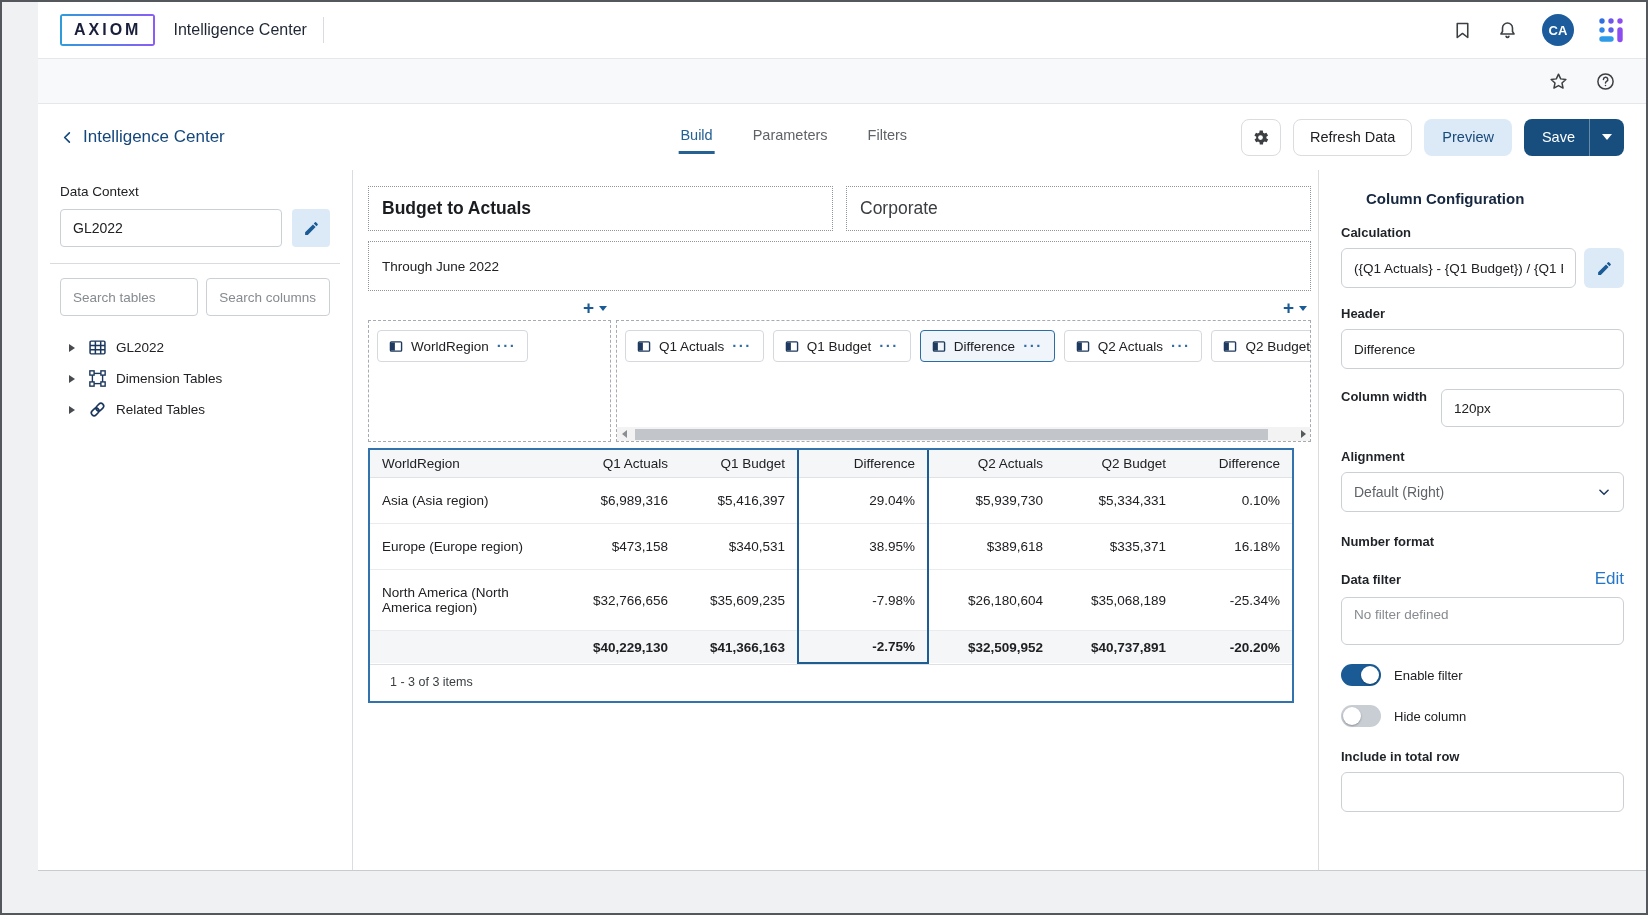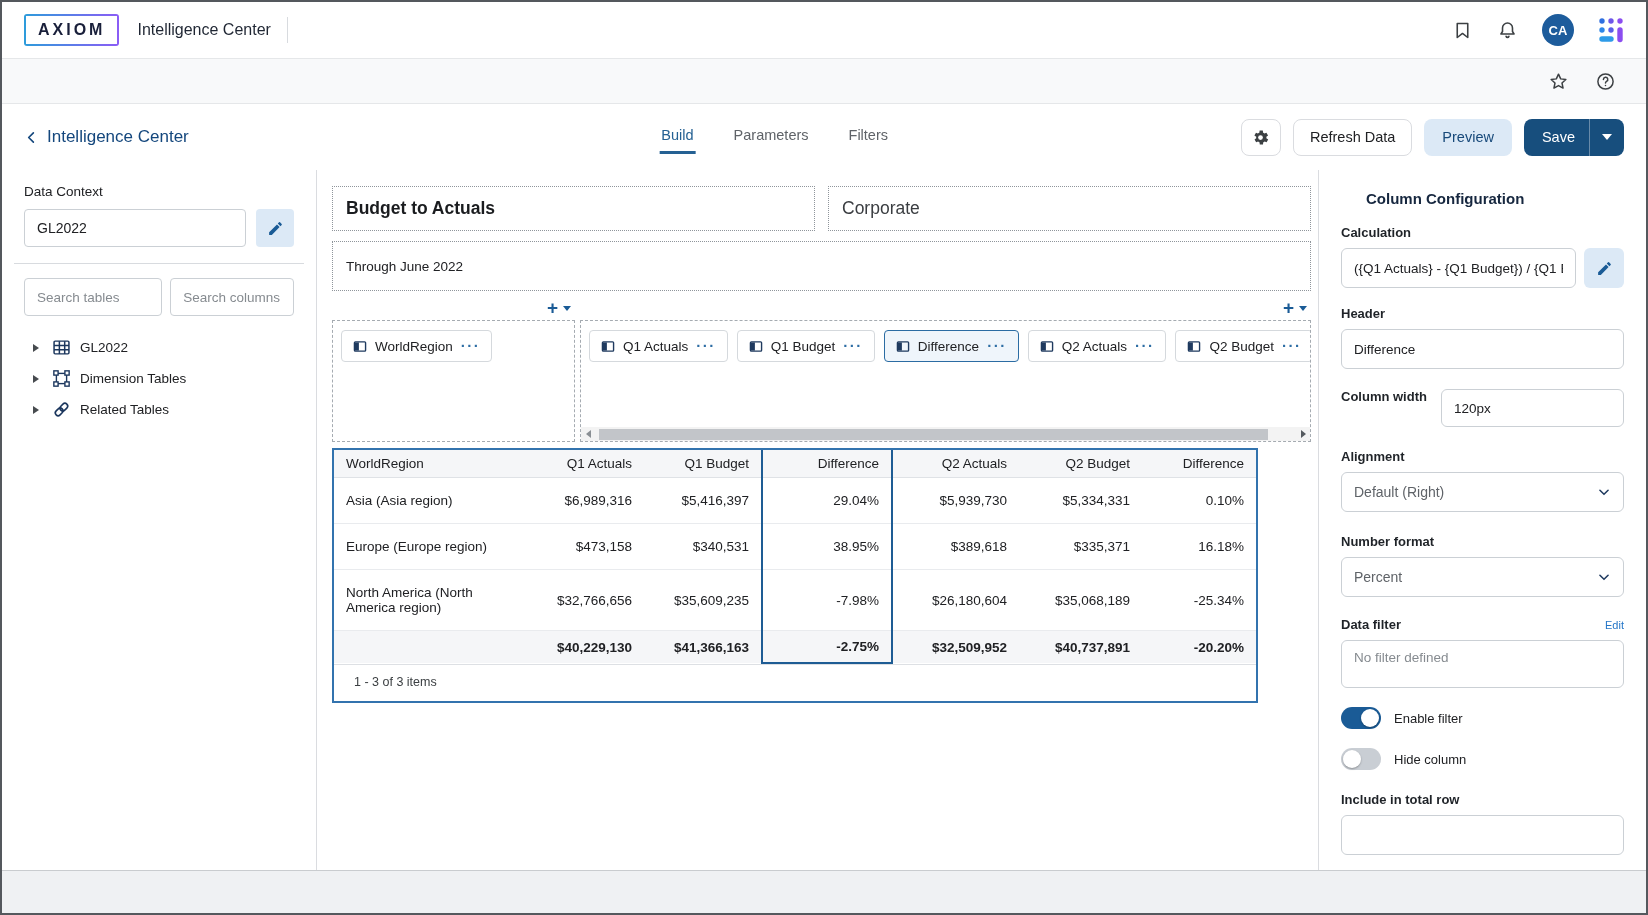--- a/index.html
+++ b/index.html
@@ -1,18 +1,18 @@
 <!DOCTYPE html>
 <html lang="en"><head>
 <meta charset="utf-8">
 <style>
   * { box-sizing: border-box; margin: 0; padding: 0; }
   body { background:#DDE0E3; font-family:"Liberation Sans", sans-serif; }
   .screen{ width:1648px; height:915px; border:2px solid #54585D; background:#EFF1F3;
-    color:#202124; display:flex; flex-direction:column; overflow:hidden; }
+    color:#202124; display:flex; flex-direction:column; overflow:hidden;padding-left:36px; }
 
   
   .topbar{ height:57px; background:#fff; border-bottom:1px solid #E5E7E9;
     display:flex; align-items:center; padding:0 22px; flex:0 0 auto; }
   .logo-wrap{ background:linear-gradient(90deg,#2D9CDB,#8B5CF6); padding:2px; border-radius:3px; }
   .logo-inner{ background:#fff; padding:5px 12px; font-weight:700; font-size:16px;
     letter-spacing:3px; color:#191F3A; }
   .app-title{ margin-left:18px; font-size:16px; color:#1F2633; font-weight:500; }
   .tb-divider{ width:1px; height:26px; background:#D8DBDF; margin-left:16px; }
   .topbar-right{ margin-left:auto; display:flex; align-items:center; gap:24px; }
@@ -131,21 +131,21 @@
   .calc-row{ display:flex; gap:8px; }
   .calc-input{ flex:1; min-width:0; }
   .calc-input span{ white-space:nowrap; overflow:hidden; display:block; }
   .p-edit{ width:40px; height:40px; border-radius:6px; }
   .cw-row{ display:flex; align-items:flex-start; margin-top:20px; }
   .cw-row .plabel{ margin:0; flex:0 0 auto; }
   .cw-row .pinput{ flex:1; margin-left:14px; height:38px; }
   .select{ justify-content:space-between; cursor:pointer; color:#5F6368; font-size:14px; }
   .filter-head{ display:flex; justify-content:space-between; align-items:baseline; margin:20px 0 8px; }
   .filter-head .plabel{ margin:0; }
-  .edit-link{ color:#2476C8; font-size:11px; text-decoration:none; cursor:pointer; }
+  .edit-link{ color:#2476C8; font-size:17px; text-decoration:none; cursor:pointer; }
   .filter-box{ height:48px; border:1px solid #CBD0D5; border-radius:6px; padding:9px 12px;
     font-size:13.5px; color:#868B90; }
   .toggle-row{ display:flex; align-items:center; gap:13px; margin-top:19px; }
   .toggle{ width:40px; height:22px; border-radius:11px; position:relative; cursor:pointer; flex:0 0 auto; }
   .toggle .knob{ width:18px; height:18px; border-radius:50%; background:#fff; position:absolute; top:2px;
     box-shadow:0 1px 2px rgba(0,0,0,.3); }
   .toggle.on{ background:#1A5B96; } .toggle.on .knob{ right:2px; }
   .toggle.off{ background:#C9CED4; } .toggle.off .knob{ left:2px; }
   .toggle-lbl{ font-size:13px; color:#202124; }
   .chev{ flex:0 0 auto; }
@@ -471,26 +471,20 @@
 
       <div class="plabel" style="margin-top:22px">Alignment</div>
       <div class="pinput select">
         <span>Default (Right)</span>
         <svg class="chev" width="14" height="14" viewBox="0 0 24 24" fill="none" stroke="#1F3A5F" stroke-width="2.6" stroke-linecap="round" stroke-linejoin="round">
             <path d="M5 9l7 7 7-7"></path>
           </svg>
       </div>
 
       <div class="plabel" style="margin-top:22px">Number format</div>
-      <div class="pinput select">
-        <span>Percent</span>
-        <svg class="chev" width="14" height="14" viewBox="0 0 24 24" fill="none" stroke="#1F3A5F" stroke-width="2.6" stroke-linecap="round" stroke-linejoin="round">
-            <path d="M5 9l7 7 7-7"></path>
-          </svg>
-      </div>
 
       <div class="filter-head">
         <div class="plabel">Data filter</div>
         <a class="edit-link">Edit</a>
       </div>
       <div class="filter-box">No filter defined</div>
 
       <div class="toggle-row">
         <span class="toggle on">
             <span class="knob"></span>

